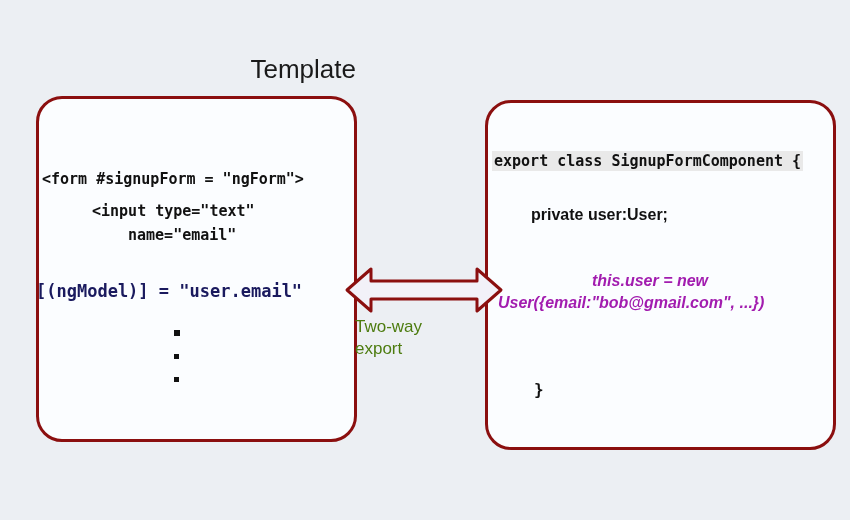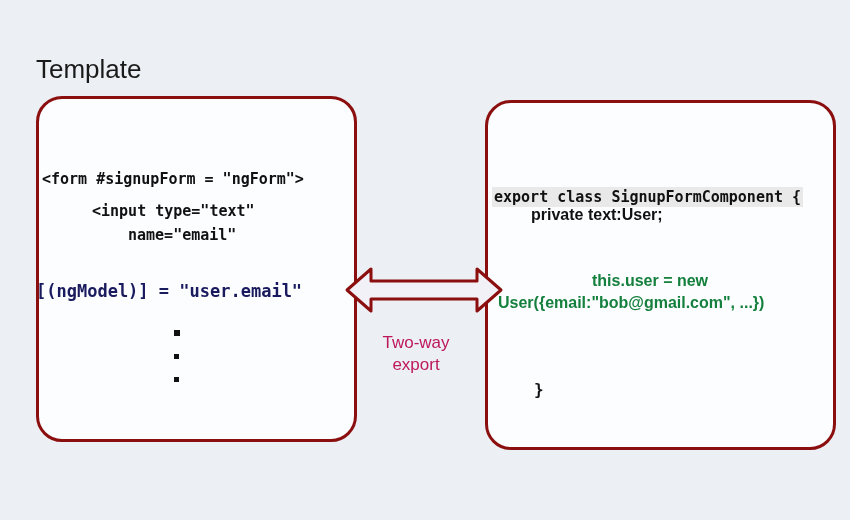--- a/index.html
+++ b/index.html
@@ -20,21 +20,21 @@
     height: 520px;
   }
 
   
   .col-title {
     position: absolute;
     font-family: "Liberation Sans", sans-serif;
     font-size: 26px;
     font-weight: 400;
     color: #1a1a1a;
-    text-align: left;
+    text-align: right;
     white-space: nowrap;
   }
   #title-template { left: 36px;  top: 54px; width: 320px; }
   #title-component { left: 485px; top: 54px; width: 350px; }
 
   
   .panel {
     position: absolute;
     background: #fbfdff;
     border: 3px solid #8b0f0f;
@@ -57,21 +57,21 @@
   .code-line.navy { color: #1a1a5e; }
 
   .sans-line {
     position: absolute;
     font-family: "Liberation Sans", sans-serif;
     font-size: 16px;
     font-weight: bold;
     color: #111111;
     white-space: pre;
   }
-  .sans-line.navy { color: #15803d; }
+  .sans-line.navy { color: #a21caf; font-style: italic; }
 
   
   #tpl-line-1 { left: 42px;  top: 170px; }
   #tpl-line-2 { left: 92px;  top: 202px; }
   #tpl-line-3 { left: 128px; top: 226px; }
   #tpl-line-4 { left: 36px;  top: 281px; font-size: 17px; }
 
   
   .dot {
     position: absolute;
@@ -83,47 +83,46 @@
   #dot-1 { top: 330px; width: 6px; height: 6px; }
   #dot-2 { top: 354px; }
   #dot-3 { top: 377px; }
 
   
   #cmp-line-1 {
     left: 492px;
     top: 151px;
     background: #e9e9e9;
     padding: 1px 2px;
-    margin-top: 36px;
   }
   #cmp-line-2 { left: 531px; top: 206px; }
   #cmp-line-3 { left: 592px; top: 272px; }
   #cmp-line-4 { left: 498px; top: 294px; }
   #cmp-line-5 { left: 534px; top: 380px; font-family: "DejaVu Sans Mono","Liberation Mono",monospace; font-size: 16px; }
 
   
   #arrow-wrap {
     position: absolute;
     left: 344px;
     top: 262px;
     width: 160px;
     height: 56px;
   }
   #arrow-wrap svg { display: block; }
 
   
   #arrow-caption {
     position: absolute;
     left: 355px;
-    top: 332px;
+    top: 316px;
     width: 122px;
-    text-align: center;
+    text-align: left;
     font-family: "Liberation Sans", sans-serif;
     font-size: 17px;
-    color: #be185d;
+    color: #4d7c0f;
     line-height: 22px;
   }
 </style>
 </head>
 <body>
 
 <div id="canvas">
 
   <div class="col-title" id="title-template">Template</div>
 
@@ -139,21 +138,21 @@
   <div class="code-line navy" id="tpl-line-4">[(ngModel)] = "user.email"</div>
 
   <div class="dot" id="dot-1"></div>
   <div class="dot" id="dot-2"></div>
   <div class="dot" id="dot-3"></div>
 
   <div class="panel" id="panel-component"></div>
 
   <div class="code-line" id="cmp-line-1">export class SignupFormComponent {</div>
 
-  <div class="sans-line" id="cmp-line-2">private text:User;</div>
+  <div class="sans-line" id="cmp-line-2">private user:User;</div>
 
   <div class="sans-line navy" id="cmp-line-3">this.user = new</div>
 
   <div class="sans-line navy" id="cmp-line-4">User({email:"bob@gmail.com", ...})</div>
 
   <div class="sans-line" id="cmp-line-5">}</div>
 
   <div id="arrow-wrap">
     <svg width="160" height="56" viewBox="0 0 160 56">
       <path d="M 3 28

